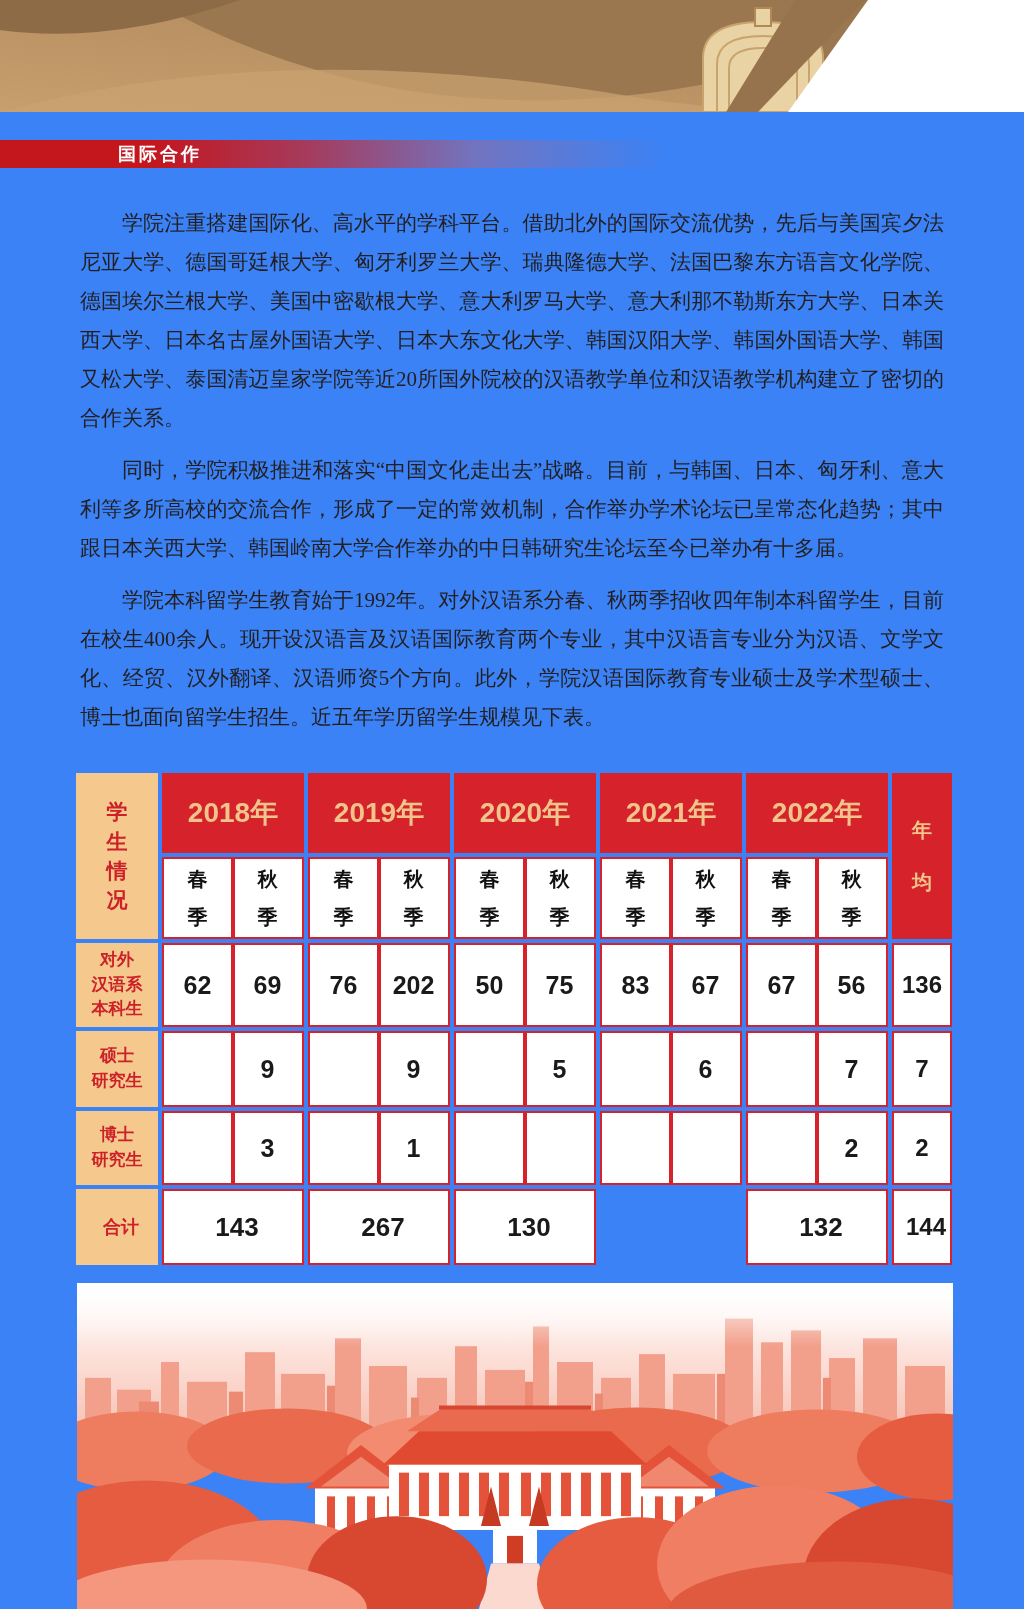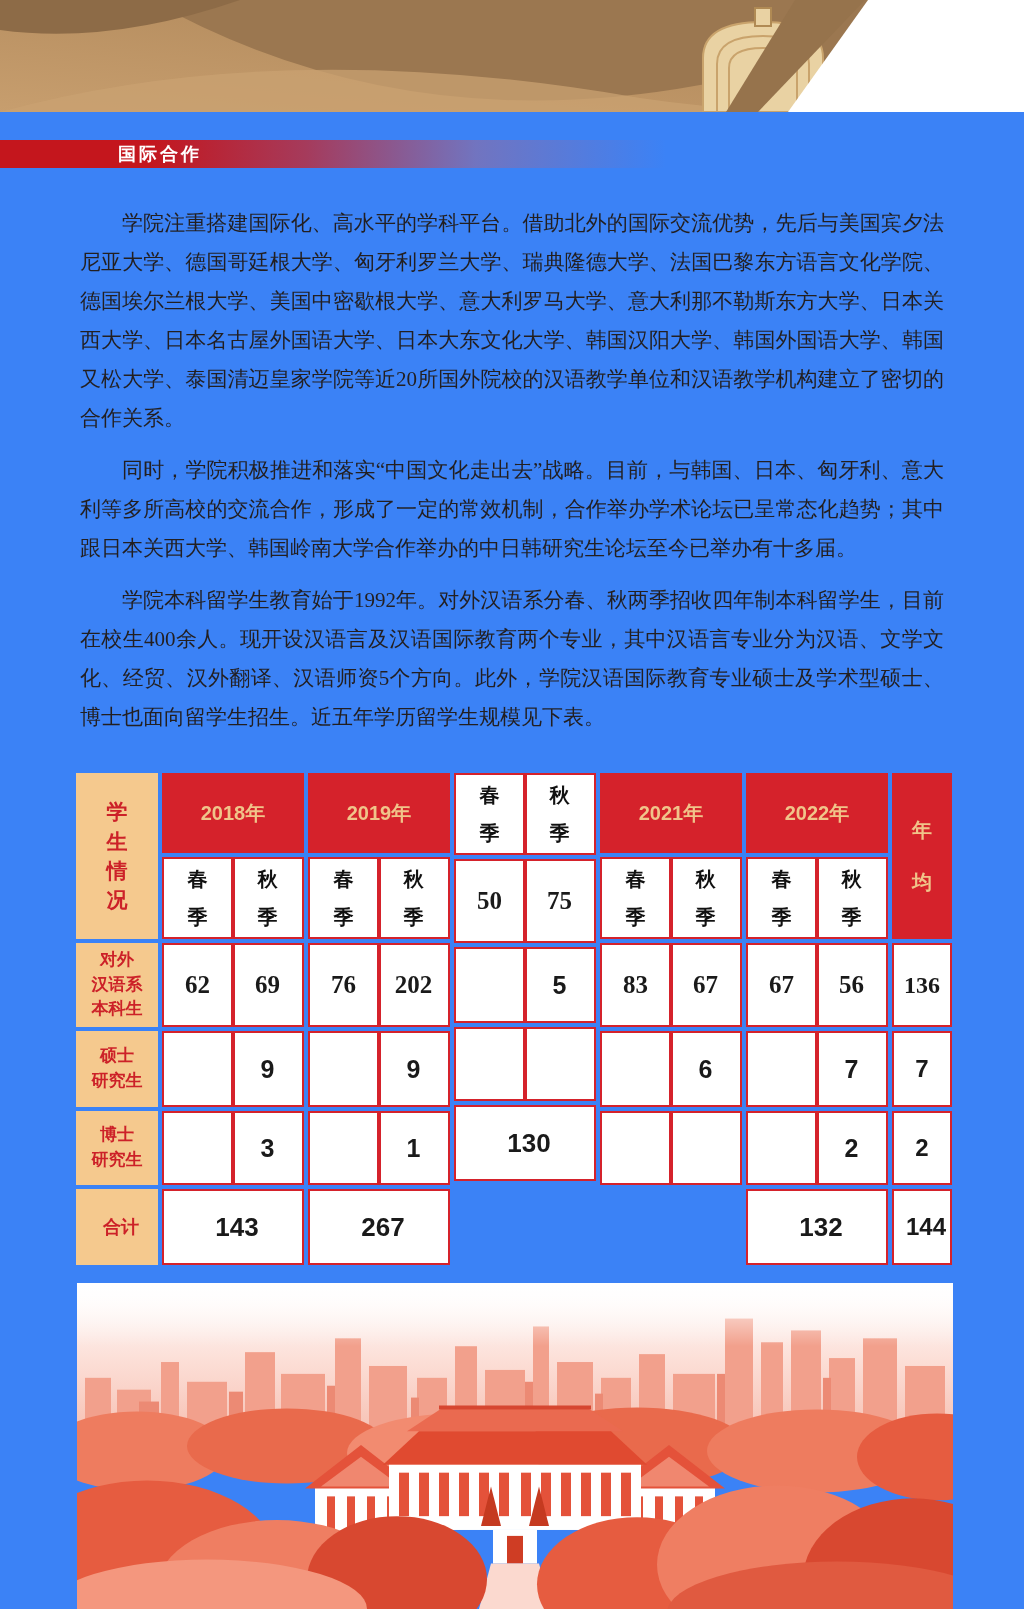--- a/index.html
+++ b/index.html
@@ -35,37 +35,37 @@
 
   
   .stats-table {
     position:absolute; left:76px; top:773px; width:876px;
     display:grid; grid-template-columns:82px 142px 142px 142px 142px 142px 60px;
     column-gap:4px;
     font-family:"Liberation Sans","DejaVu Sans",sans-serif;
   }
   .col { display:flex; flex-direction:column; }
   .r1  { height:80px; }  .r2  { height:82px; }  .r12 { height:166px; }
-  .r3  { height:84px;font-family:Liberation Serif, serif; }  .r4  { height:76px; }  .r5  { height:74px; }  .r6  { height:76px;padding-left:8px; }
+  .r3  { height:84px; }  .r4  { height:76px; }  .r5  { height:74px; }  .r6  { height:76px;padding-left:8px; }
   .col > div { margin-bottom:4px; }
   .col > div:last-child { margin-bottom:0; }
 
   .tan {
     background:#f5c98e; color:#cc2128; font-weight:bold;
     display:flex; align-items:center; justify-content:center; text-align:center;
     white-space:pre-line; font-size:17px; line-height:1.45;
   }
   .tan.corner { font-size:21px; line-height:1.4; }
   .tan.total-label { font-size:18px; }
 
   .redhead {
     background:#d5222b; color:#f0c48a; font-weight:bold;
     display:flex; align-items:center; justify-content:center; text-align:center;
   }
-  .redhead.year { font-size:20px; }
+  .redhead.year { font-size:28px; }
   .redhead.avg  { font-size:20px; white-space:pre-line; line-height:2.6; }
 
   .wcell {
     background:#ffffff; border:2px solid #d5222b;
     display:flex; align-items:center; justify-content:center; text-align:center;
   }
   .pair { display:flex; }
   .pair .wcell { flex:1 1 50%; height:100%; }
   .pair .wcell + .wcell { border-left-width:0; }
   .pair .wcell:first-child { border-right-width:2px; }
@@ -178,20 +178,21 @@
         <div class="wcell num">9</div>
       </div>
       <div class="pair r5">
         <div class="wcell num"></div>
         <div class="wcell num">1</div>
       </div>
       <div class="wcell num totalnum r6">267</div>
     </div>
 
     <div class="col">
+      <div class="redhead year r1">2020年</div>
       <div class="pair r2">
         <div class="wcell season">春
 季</div>
         <div class="wcell season">秋
 季</div>
       </div>
       <div class="pair r3">
         <div class="wcell num">50</div>
         <div class="wcell num">75</div>
       </div>

